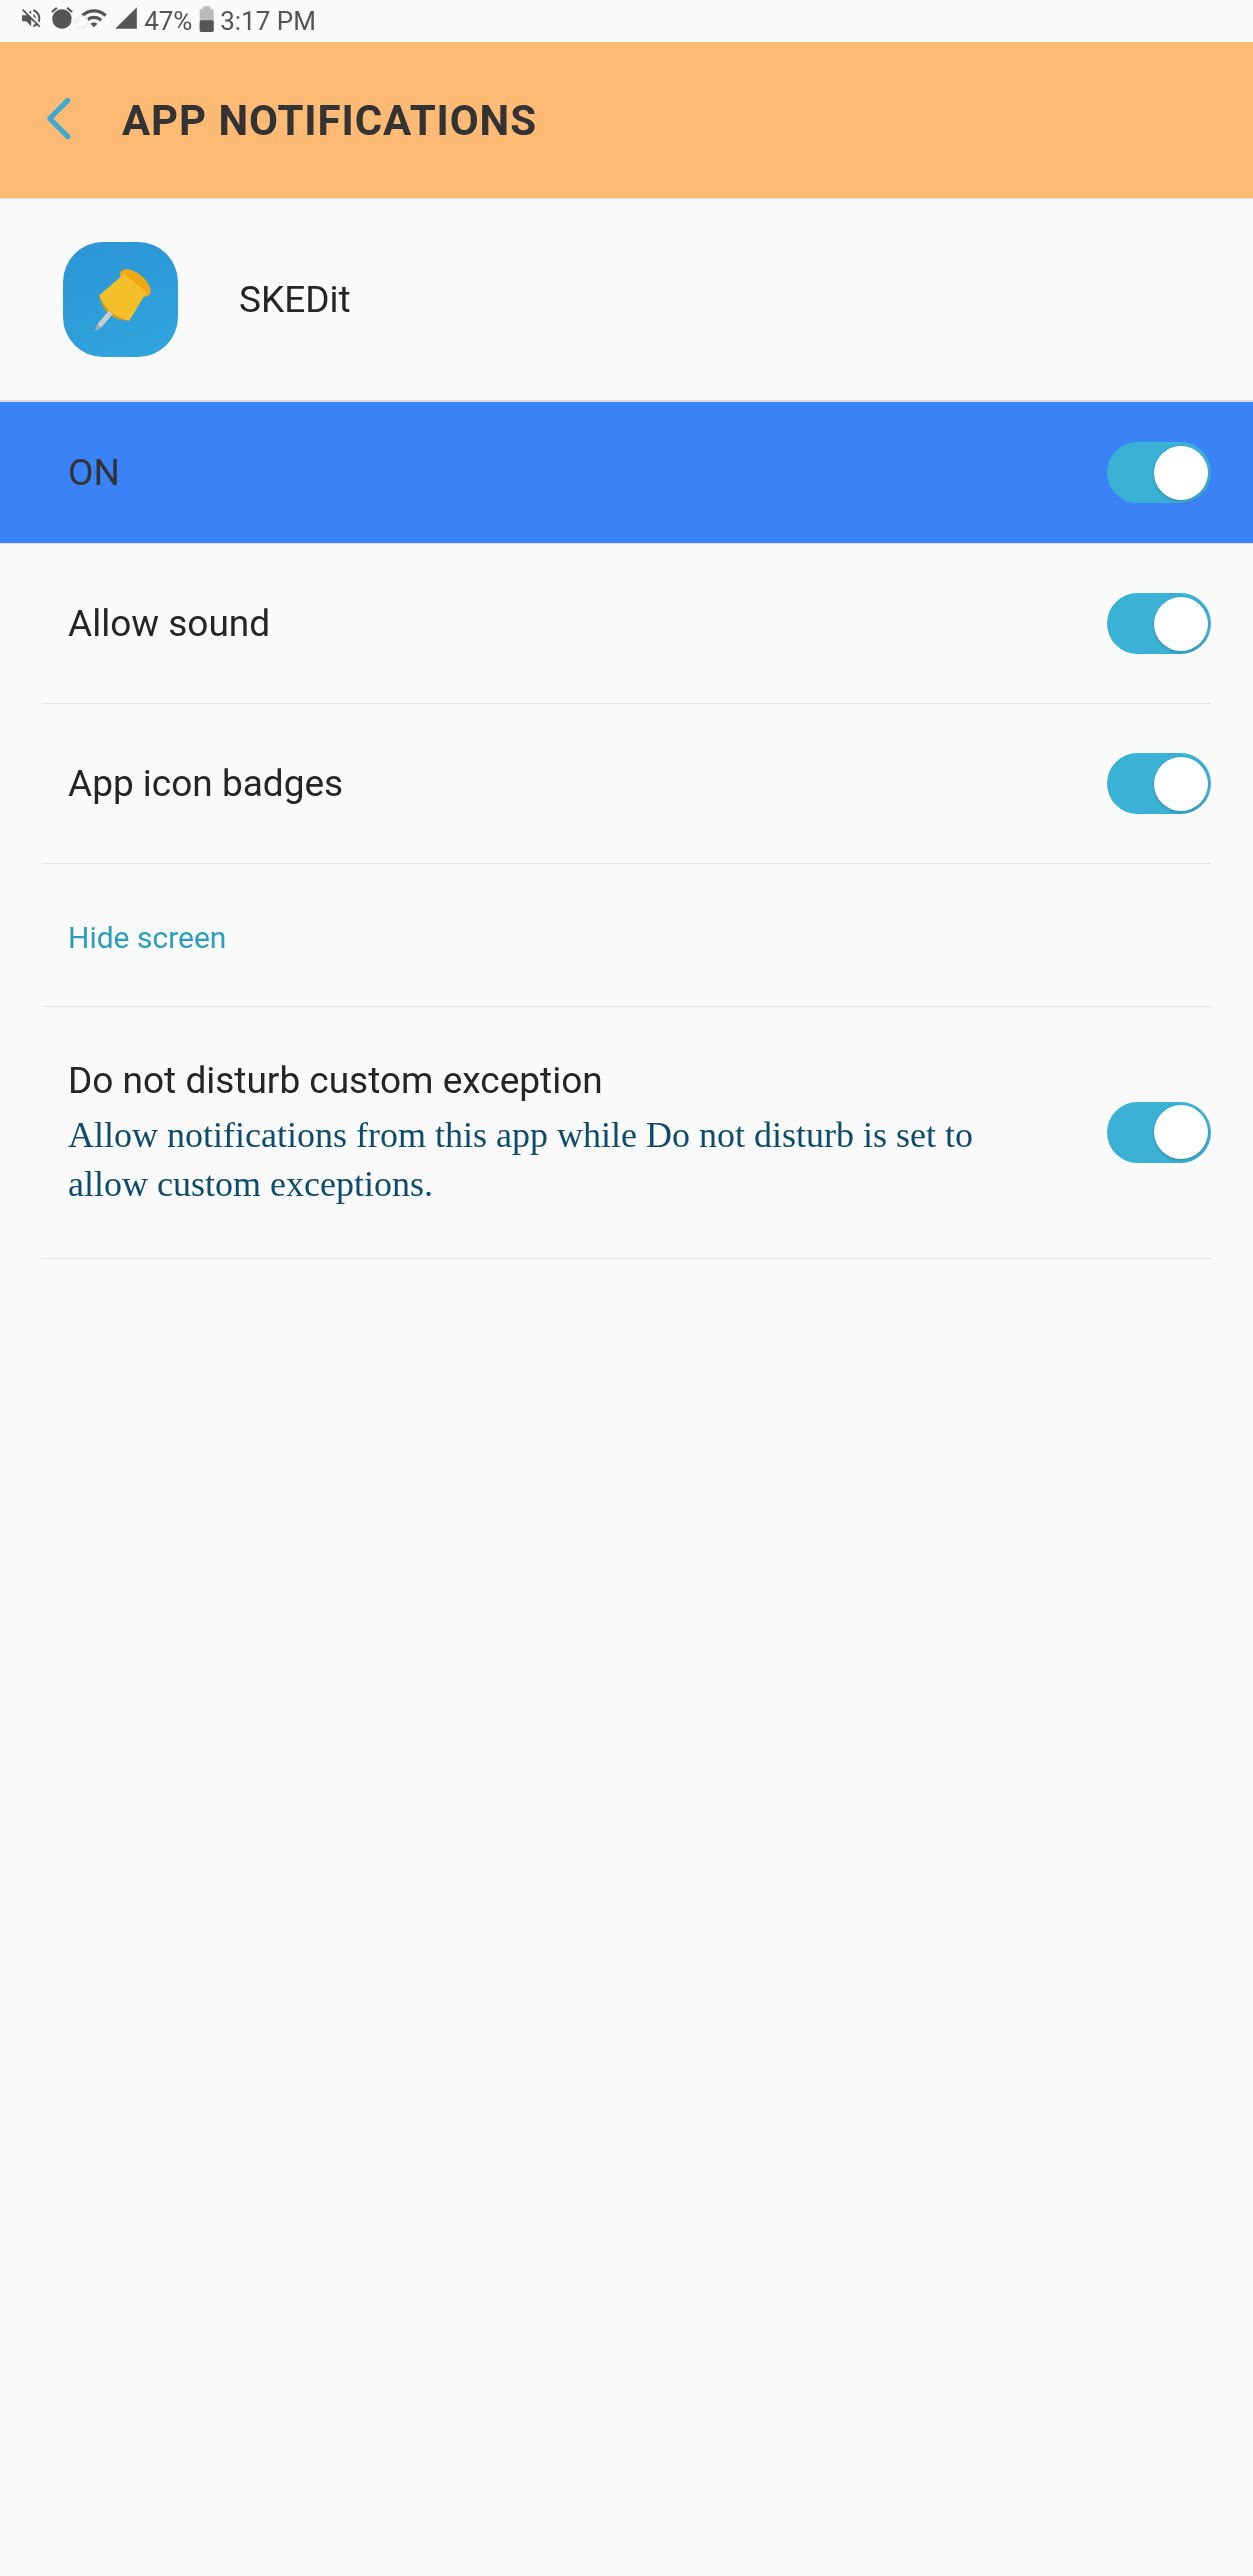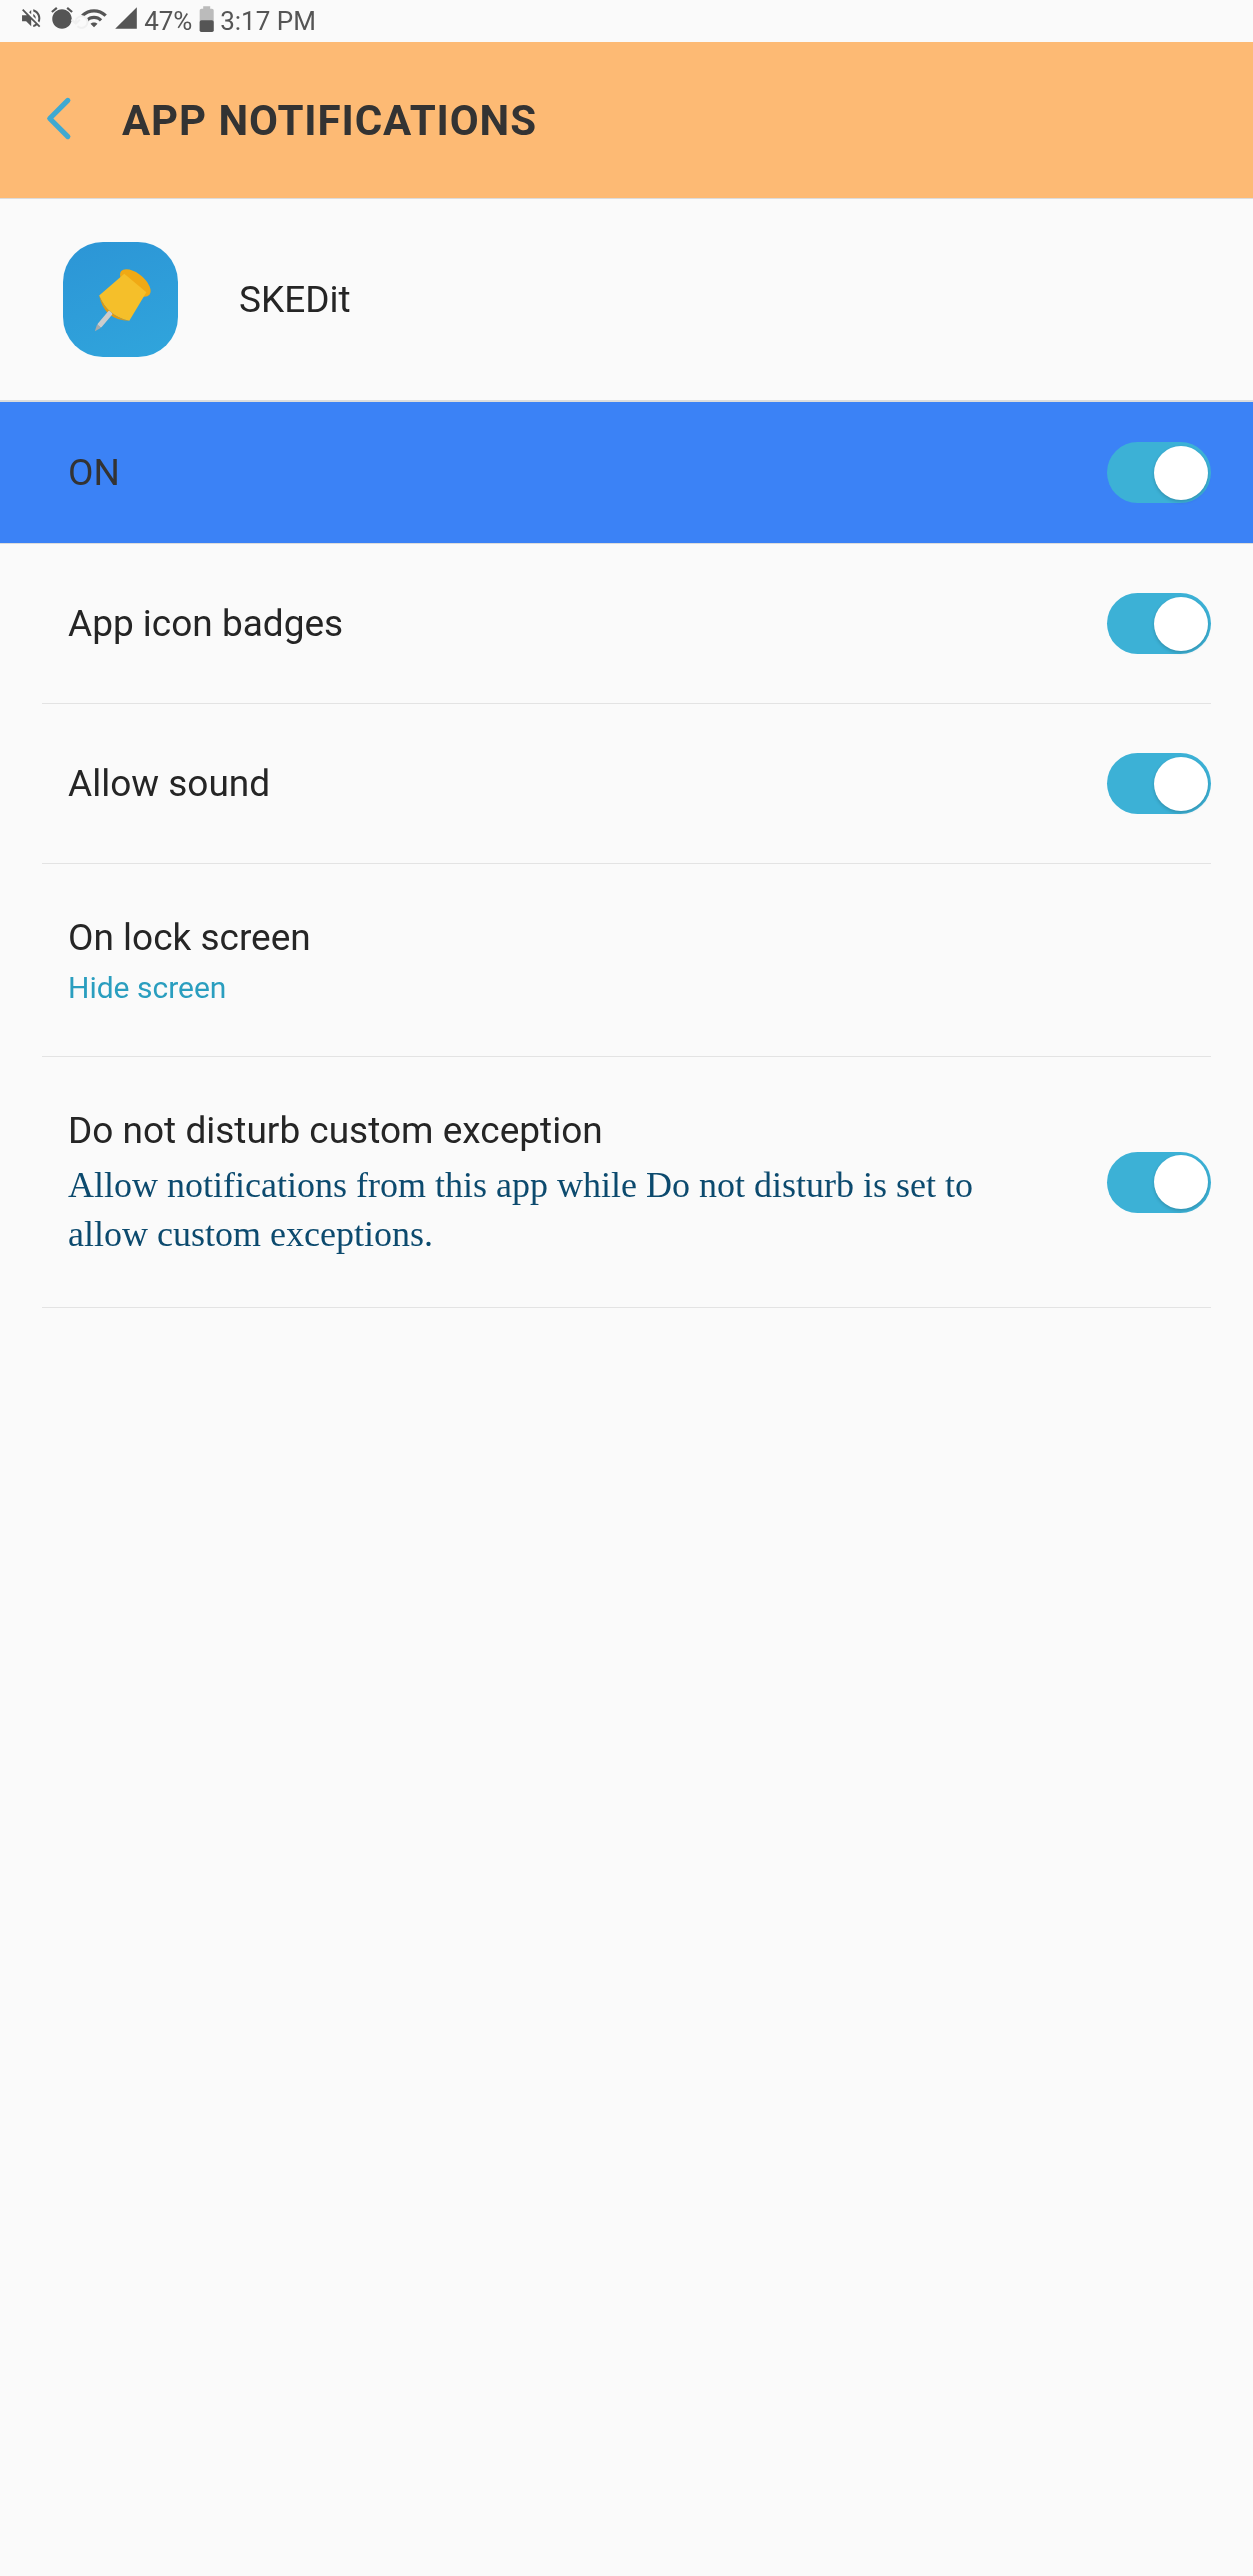--- a/index.html
+++ b/index.html
@@ -224,39 +224,38 @@
   <div class="master-label">ON</div>
   <div class="toggle">
     <div class="toggle-thumb"></div>
   </div>
 </div>
 
 <div class="settings-list">
 
   <div class="setting-row">
     <div class="setting-content">
-      <div class="setting-title">App icon badges</div>
+      <div class="setting-title">Allow sound</div>
     </div>
     <div class="toggle">
       <div class="toggle-thumb"></div>
     </div>
   </div>
 
   <div class="setting-row">
     <div class="setting-content">
-      <div class="setting-title">Allow sound</div>
+      <div class="setting-title">App icon badges</div>
     </div>
     <div class="toggle">
       <div class="toggle-thumb"></div>
     </div>
   </div>
 
   <div class="setting-row">
     <div class="setting-content">
-      <div class="setting-title">On lock screen</div>
       <div class="setting-sub">Hide screen</div>
     </div>
   </div>
 
   <div class="setting-row">
     <div class="setting-content">
       <div class="setting-title">Do not disturb custom exception</div>
       <div class="setting-desc">Allow notifications from this app while Do not disturb is set to allow custom exceptions.</div>
     </div>
     <div class="toggle">

